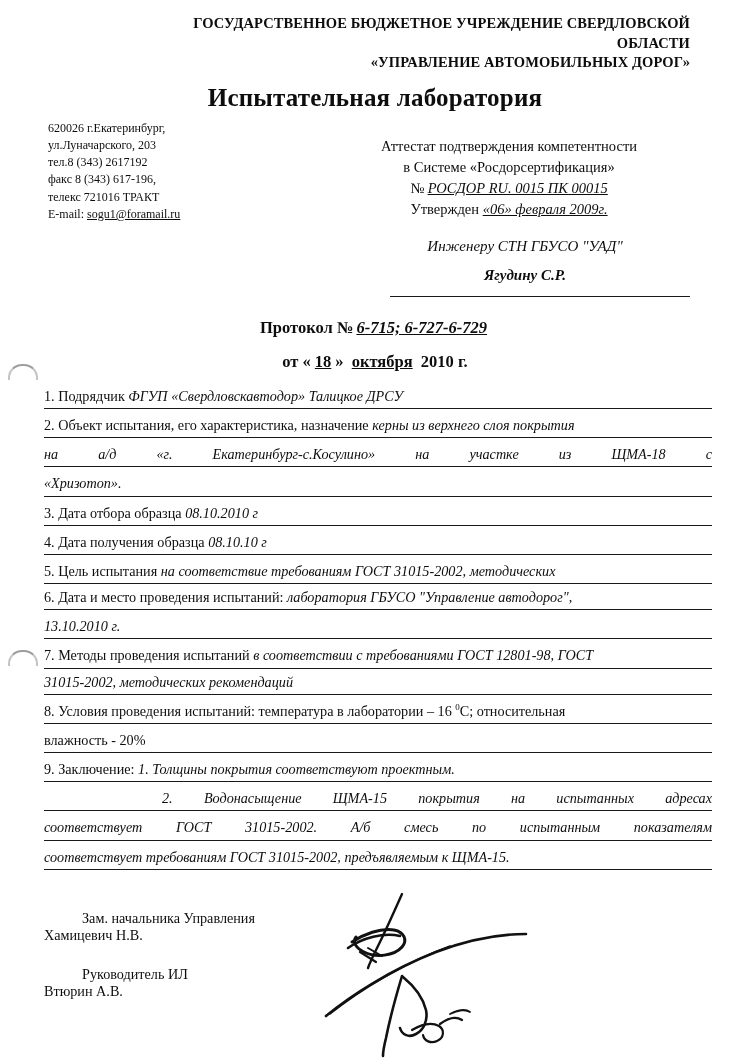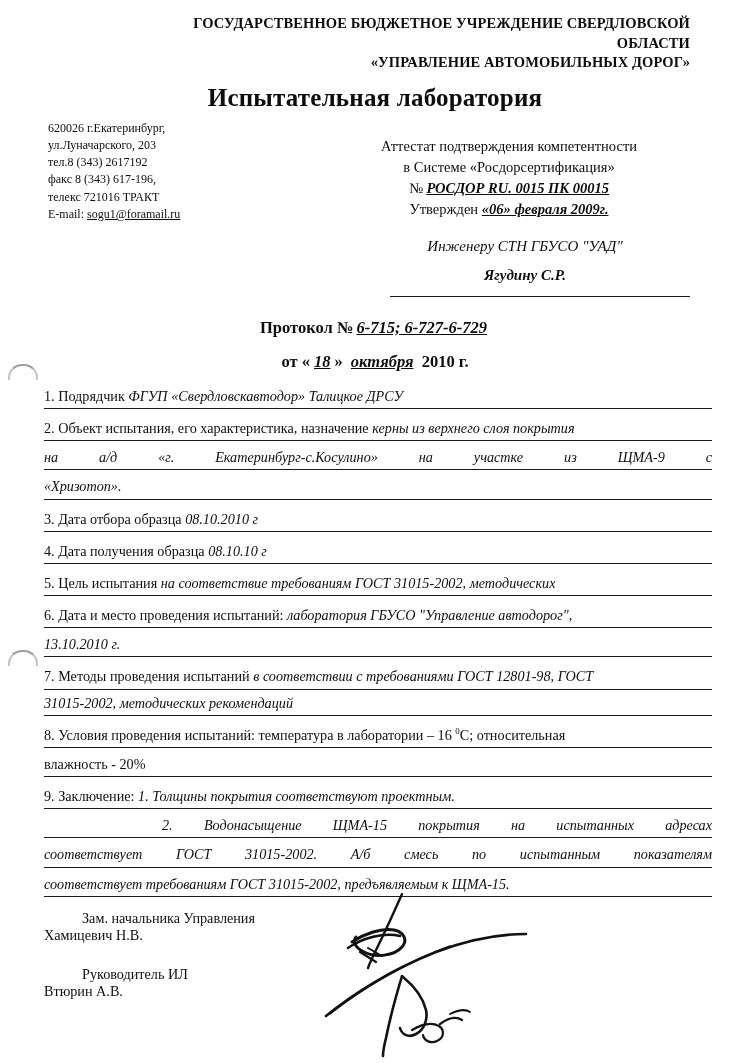--- a/index.html
+++ b/index.html
@@ -63,21 +63,21 @@
     top: 136px;
     width: 390px;
     text-align: center;
     font-size: 14.5px;
     line-height: 1.45;
   }
   .attest .ln { display: block; }
   .attest .ital-u {
     font-style: italic;
     text-decoration: underline;
-    font-weight: bold;
+    font-weight: normal;
   }
 
   
   .addressee {
     position: absolute;
     left: 330px;
     top: 232px;
     width: 390px;
     text-align: center;
     font-style: italic;
@@ -112,37 +112,36 @@
   .protocol-date {
     position: absolute;
     left: 60px;
     top: 352px;
     width: 630px;
     text-align: center;
     font-weight: bold;
     font-size: 16.5px;
   }
   .protocol-date .u {
-    font-style: italic;
     text-decoration: underline;
     padding: 0 4px;
     margin-top: 44px;
   }
 
   
   .items {
     position: absolute;
     left: 44px;
     top: 386px;
     width: 668px;
     font-size: 14.2px;
   }
   .item {
     position: relative;
-    margin-bottom: 9px;
+    margin-bottom: 0;
   }
   .ln-row {
     border-bottom: 1px solid #1a1a1a;
     padding-bottom: 2px;
     margin-bottom: 6px;
     min-height: 19px;
     line-height: 1.42;
   }
   .ln-row.tight { margin-bottom: 3px; }
   .lbl { font-style: normal; }
@@ -256,21 +255,21 @@
         <span class="val">ФГУП «Свердловскавтодор» Талицкое ДРСУ</span>
       </div>
     </div>
 
     <div class="item">
       <div class="ln-row">
         <span class="lbl">2.</span>
         <span class="lbl">Объект испытания, его характеристика, назначение</span>
         <span class="val">керны   из верхнего слоя покрытия</span>
       </div>
-      <div class="ln-row justify-row">на  а/д  «г.  Екатеринбург-с.Косулино»  на  участке  из  ЩМА-9  с</div>
+      <div class="ln-row justify-row">на  а/д  «г.  Екатеринбург-с.Косулино»  на  участке  из  ЩМА-18  с</div>
       <div class="ln-row justify-row-left">«Хризотоп».</div>
     </div>
 
     <div class="item">
       <div class="ln-row">
         <span class="lbl">3.</span>
         <span class="lbl">Дата отбора образца</span>
         <span class="val">08.10.2010 г</span>
       </div>
     </div>

